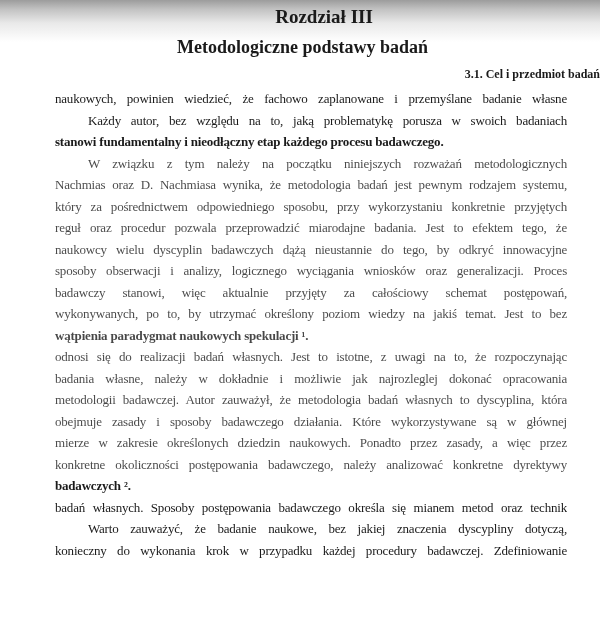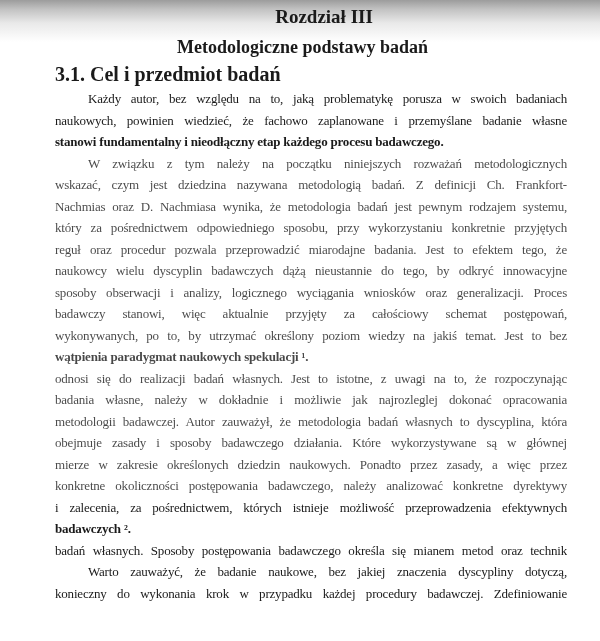--- a/index.html
+++ b/index.html
@@ -33,22 +33,22 @@
     position: relative;
     margin: 7px 0 0 5px;
     text-align: center;
     font-size: 18px;
     line-height: 22px;
     font-weight: bold;
   }
   .section-heading {
     position: relative;
     margin: 6px 0 0 55px;
-    text-align: left;
-    font-size: 20px;
+    text-align: right;
+    font-size: 12px;
     line-height: 20px;
     font-weight: bold;
   }
   .body-text {
     position: relative;
     margin: 4px 33px 0 55px;
     font-size: 13px;
     letter-spacing: -0.2px;
   }
   .line {
@@ -75,38 +75,36 @@
 <body>
 
 <div class="page">
   <div class="top-shadow"></div>
 
   <h1 class="chapter-heading">Rozdział III</h1>
   <h2 class="chapter-title">Metodologiczne podstawy badań</h2>
   <h3 class="section-heading">3.1. Cel i przedmiot badań</h3>
 
   <div class="body-text">
+    <div class="line">naukowych, powinien wiedzieć, że fachowo zaplanowane i przemyślane badanie własne</div>
     <div class="line indent">Każdy autor, bez względu na to, jaką problematykę porusza w swoich badaniach</div>
-    <div class="line">naukowych, powinien wiedzieć, że fachowo zaplanowane i przemyślane badanie własne</div>
     <div class="line last">stanowi fundamentalny i nieodłączny etap każdego procesu badawczego.</div>
     <div class="line indent deg">W związku z tym należy na początku niniejszych rozważań metodologicznych</div>
-    <div class="line deg">wskazać, czym jest dziedzina nazywana metodologią badań. Z definicji Ch. Frankfort-</div>
     <div class="line deg">Nachmias oraz D. Nachmiasa wynika, że metodologia badań jest pewnym rodzajem systemu,</div>
     <div class="line deg">który za pośrednictwem odpowiedniego sposobu, przy wykorzystaniu konkretnie przyjętych</div>
     <div class="line deg">reguł oraz procedur pozwala przeprowadzić miarodajne badania. Jest to efektem tego, że</div>
     <div class="line deg">naukowcy wielu dyscyplin badawczych dążą nieustannie do tego, by odkryć innowacyjne</div>
     <div class="line deg">sposoby obserwacji i analizy, logicznego wyciągania wniosków oraz generalizacji. Proces</div>
     <div class="line deg">badawczy stanowi, więc aktualnie przyjęty za całościowy schemat postępowań,</div>
     <div class="line deg">wykonywanych, po to, by utrzymać określony poziom wiedzy na jakiś temat. Jest to bez</div>
     <div class="line last deg">wątpienia paradygmat naukowych spekulacji ¹.</div>
     <div class="line deg">odnosi się do realizacji badań własnych. Jest to istotne, z uwagi na to, że rozpoczynając</div>
     <div class="line deg">badania własne, należy w dokładnie i możliwie jak najrozleglej dokonać opracowania</div>
     <div class="line deg">metodologii badawczej. Autor zauważył, że metodologia badań własnych to dyscyplina, która</div>
     <div class="line deg">obejmuje zasady i sposoby badawczego działania. Które wykorzystywane są w głównej</div>
     <div class="line deg">mierze w zakresie określonych dziedzin naukowych. Ponadto przez zasady, a więc przez</div>
     <div class="line deg">konkretne okoliczności postępowania badawczego, należy analizować konkretne dyrektywy</div>
-    <div class="line">i zalecenia, za pośrednictwem, których istnieje możliwość przeprowadzenia efektywnych</div>
     <div class="line last">badawczych ².</div>
     <div class="line">badań własnych. Sposoby postępowania badawczego określa się mianem metod oraz technik</div>
     <div class="line indent">Warto zauważyć, że badanie naukowe, bez jakiej znaczenia dyscypliny dotyczą,</div>
     <div class="line">konieczny do wykonania krok w przypadku każdej procedury badawczej. Zdefiniowanie</div>
   </div>
 </div>
 
 </body></html>

